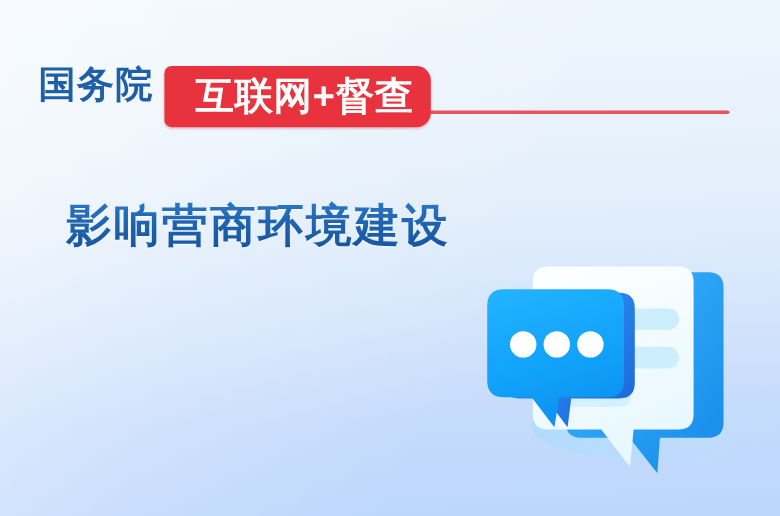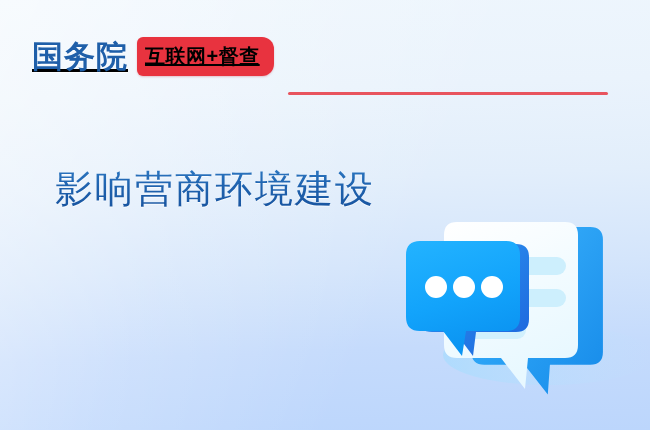--- a/index.html
+++ b/index.html
@@ -17,43 +17,42 @@
   }
   
   .banner::after{
     content:"";position:absolute;inset:0;
     background:linear-gradient(115deg,rgba(255,255,255,.55) 0%,rgba(255,255,255,.18) 35%,rgba(255,255,255,0) 62%);
     pointer-events:none;
   }
 
   
   .logo-row{
-    position:absolute;left:32px;top:37px;
-    display:flex;align-items:center;
+    position:absolute;left:32px;top:55px;
+    display:flex;align-items:flex-start;
     z-index:4;
-    text-decoration:underline;
   }
   .logo-gov{
     font-size:31px;
     font-weight:bold;
     letter-spacing:1px;
     color:#1f5fa9;
     line-height:1;
     text-shadow:0 1px 0 rgba(255,255,255,.85);
     white-space:nowrap;
   }
   .logo-badge{
     margin-left:9px;
     background:#e8333f;
-    color:#000000;
-    font-size:20px;
+    color:#ffffff;
+    font-size:32px;
     font-weight:bold;
     letter-spacing:.5px;
     line-height:1;
-    padding:9px 14px 10px 8px;
+    padding:9px 14px 10px 26px;
     border-radius:6px 12px 12px 6px;
     white-space:nowrap;
     box-shadow:0 1px 2px rgba(190,40,50,.25);
   }
   .logo-rule{
     position:absolute;
     left:288px;top:92px;
     width:320px;height:3px;
     background:#e8545e;
     border-radius:2px;
@@ -64,21 +63,21 @@
   .headline{
     position:absolute;
     left:0;top:163px;
     width:430px;
     text-align:center;
     z-index:4;
   }
   .headline .hl{
     display:block;
     font-size:38px;
-    font-weight:normal;
+    font-weight:bold;
     letter-spacing:2px;
     line-height:1.4;
     background:linear-gradient(180deg,#2f7cc6 0%,#1f62ae 45%,#16509b 100%);
     -webkit-background-clip:text;
     background-clip:text;
     color:transparent;
     -webkit-text-fill-color:transparent;
     filter:drop-shadow(0 1px 0 rgba(255,255,255,.7));
     white-space:nowrap;
   }

